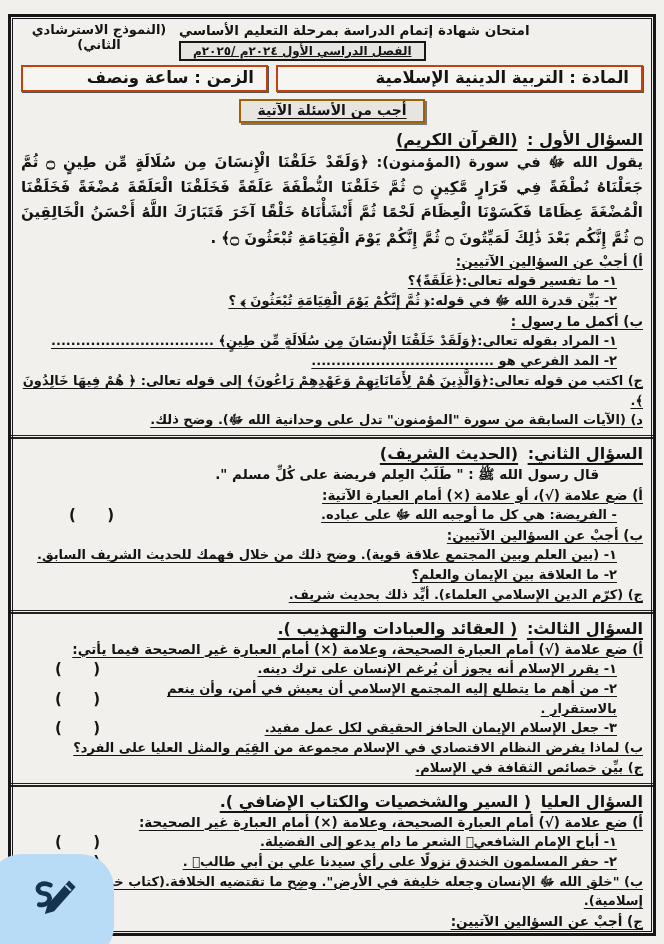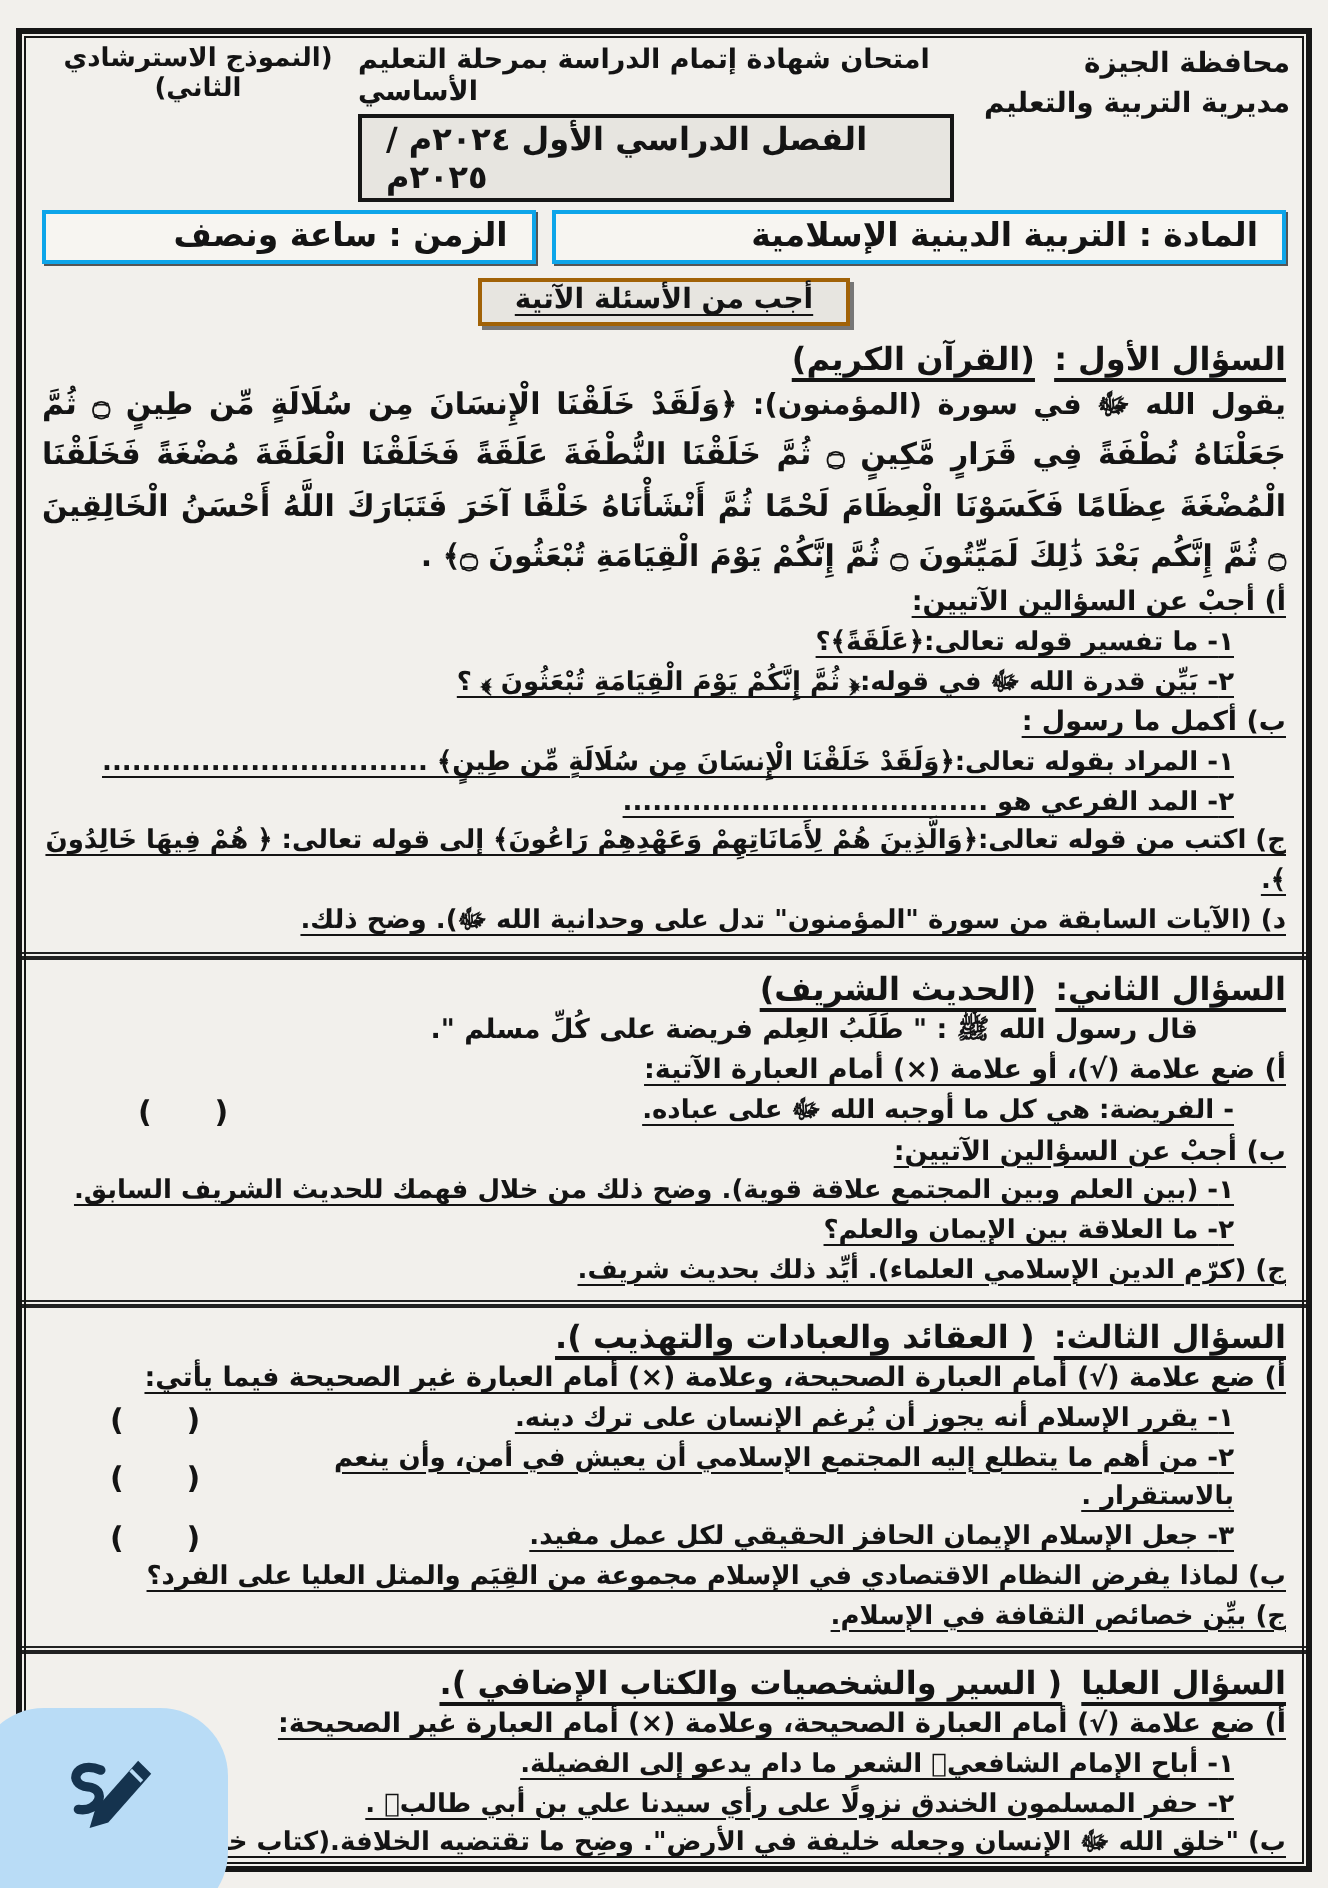--- a/index.html
+++ b/index.html
@@ -24,25 +24,25 @@
   }
   
   header { padding:5px 8px 2px; }
   .hdr-top { display:flex; align-items:flex-start; }
   .hdr-col.right { width:168px; font-size:14px; font-weight:800; line-height:1.45; }
   .hdr-col.center { flex:1; text-align:left; font-size:13.5px; font-weight:800; }
   .hdr-col.left { width:160px; font-size:13px; font-weight:800; text-align:center; }
   .semester-box {
     display:inline-block; margin-top:3px;
     border:2px solid #161616; background:#e7e5e0;
-    font-size:16px; font-weight:800; padding:1px 12px;
+    font-size:12px; font-weight:800; padding:1px 12px;text-decoration:underline;
   }
   .subject-row { display:flex; gap:8px; margin:4px 2px 0; }
   .subject-box, .time-box {
-    border:2px solid #0ea5e9; background:#f7f5f1;
+    border:2px solid #c2410c; background:#f7f5f1;
     font-size:16.5px; font-weight:800; padding:1px 12px 3px;
     box-shadow:1px 1px 0 #555;
   }
   .subject-box { flex:1.55; }
   .time-box { flex:1; }
   .instruction-wrap { text-align:center; margin:7px 0 2px; }
   .instruction-box {
     display:inline-block; border:2px solid #a16207; background:#e7e5e0;
     font-size:14px; font-weight:900; padding:1px 16px 3px;
     box-shadow:2px 2px 0 #777;
@@ -78,24 +78,20 @@
     cursor:pointer; z-index:5;
   }
 </style>
 </head>
 <body>
 
 <div class="frame">
 
   <header>
     <div class="hdr-top">
-      <div class="hdr-col right">
-        <div>محافظة الجيزة</div>
-        <div>مديرية التربية والتعليم</div>
-      </div>
       <div class="hdr-col center">
         <div>امتحان شهادة إتمام الدراسة بمرحلة التعليم الأساسي</div>
         <div class="semester-box">الفصل الدراسي الأول ٢٠٢٤م /٢٠٢٥م</div>
       </div>
       <div class="hdr-col left">
         <div>(النموذج الاسترشادي الثاني)</div>
       </div>
     </div>
     <div class="subject-row">
       <div class="subject-box">المادة : التربية الدينية الإسلامية</div>

